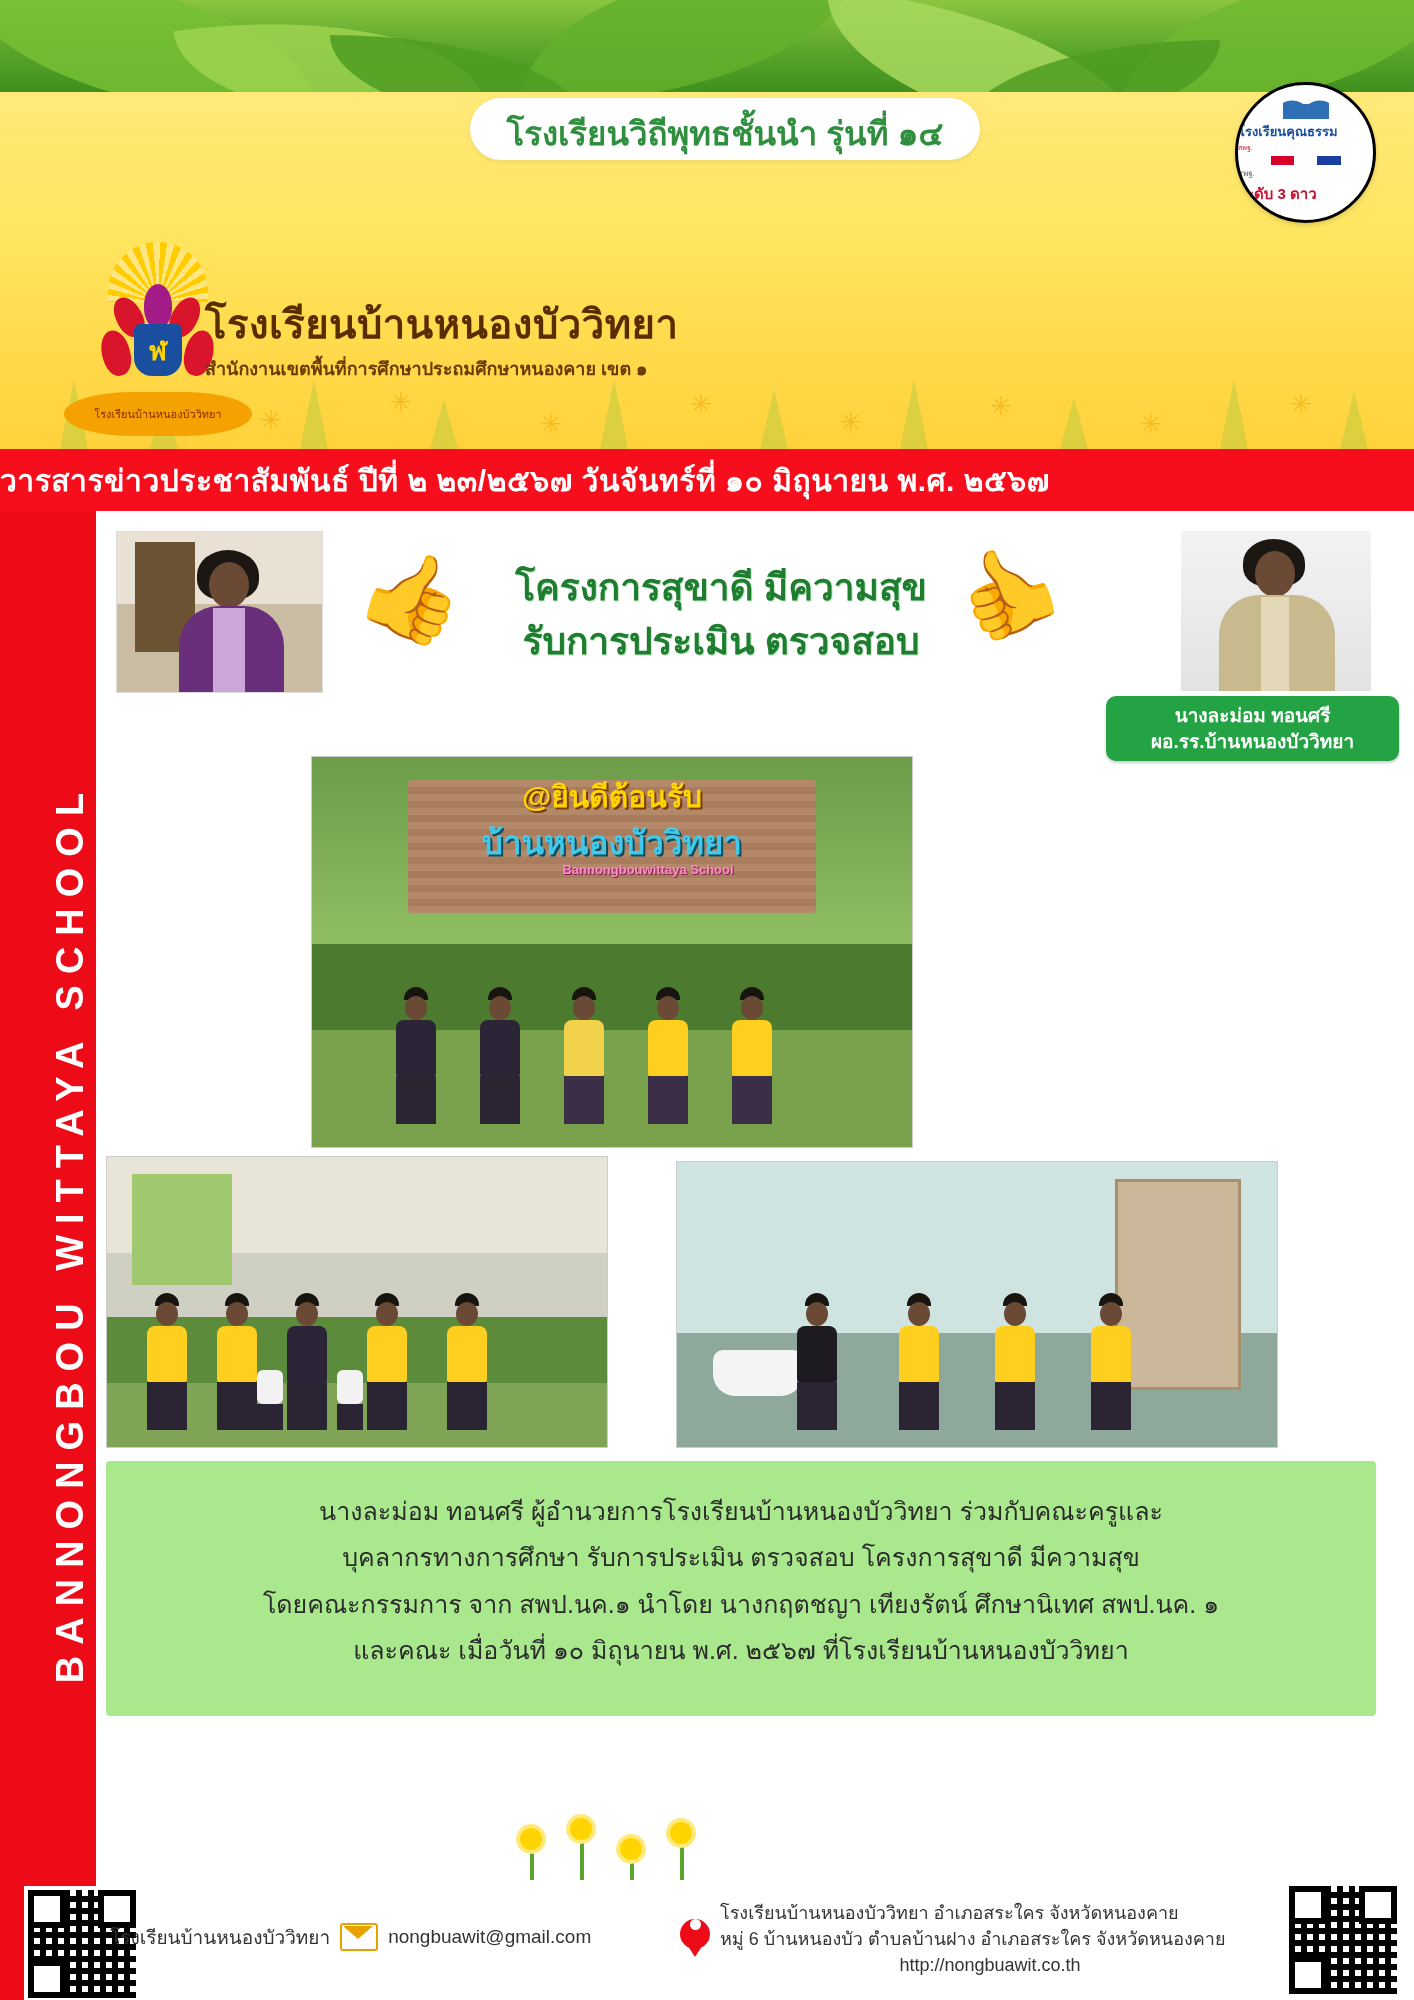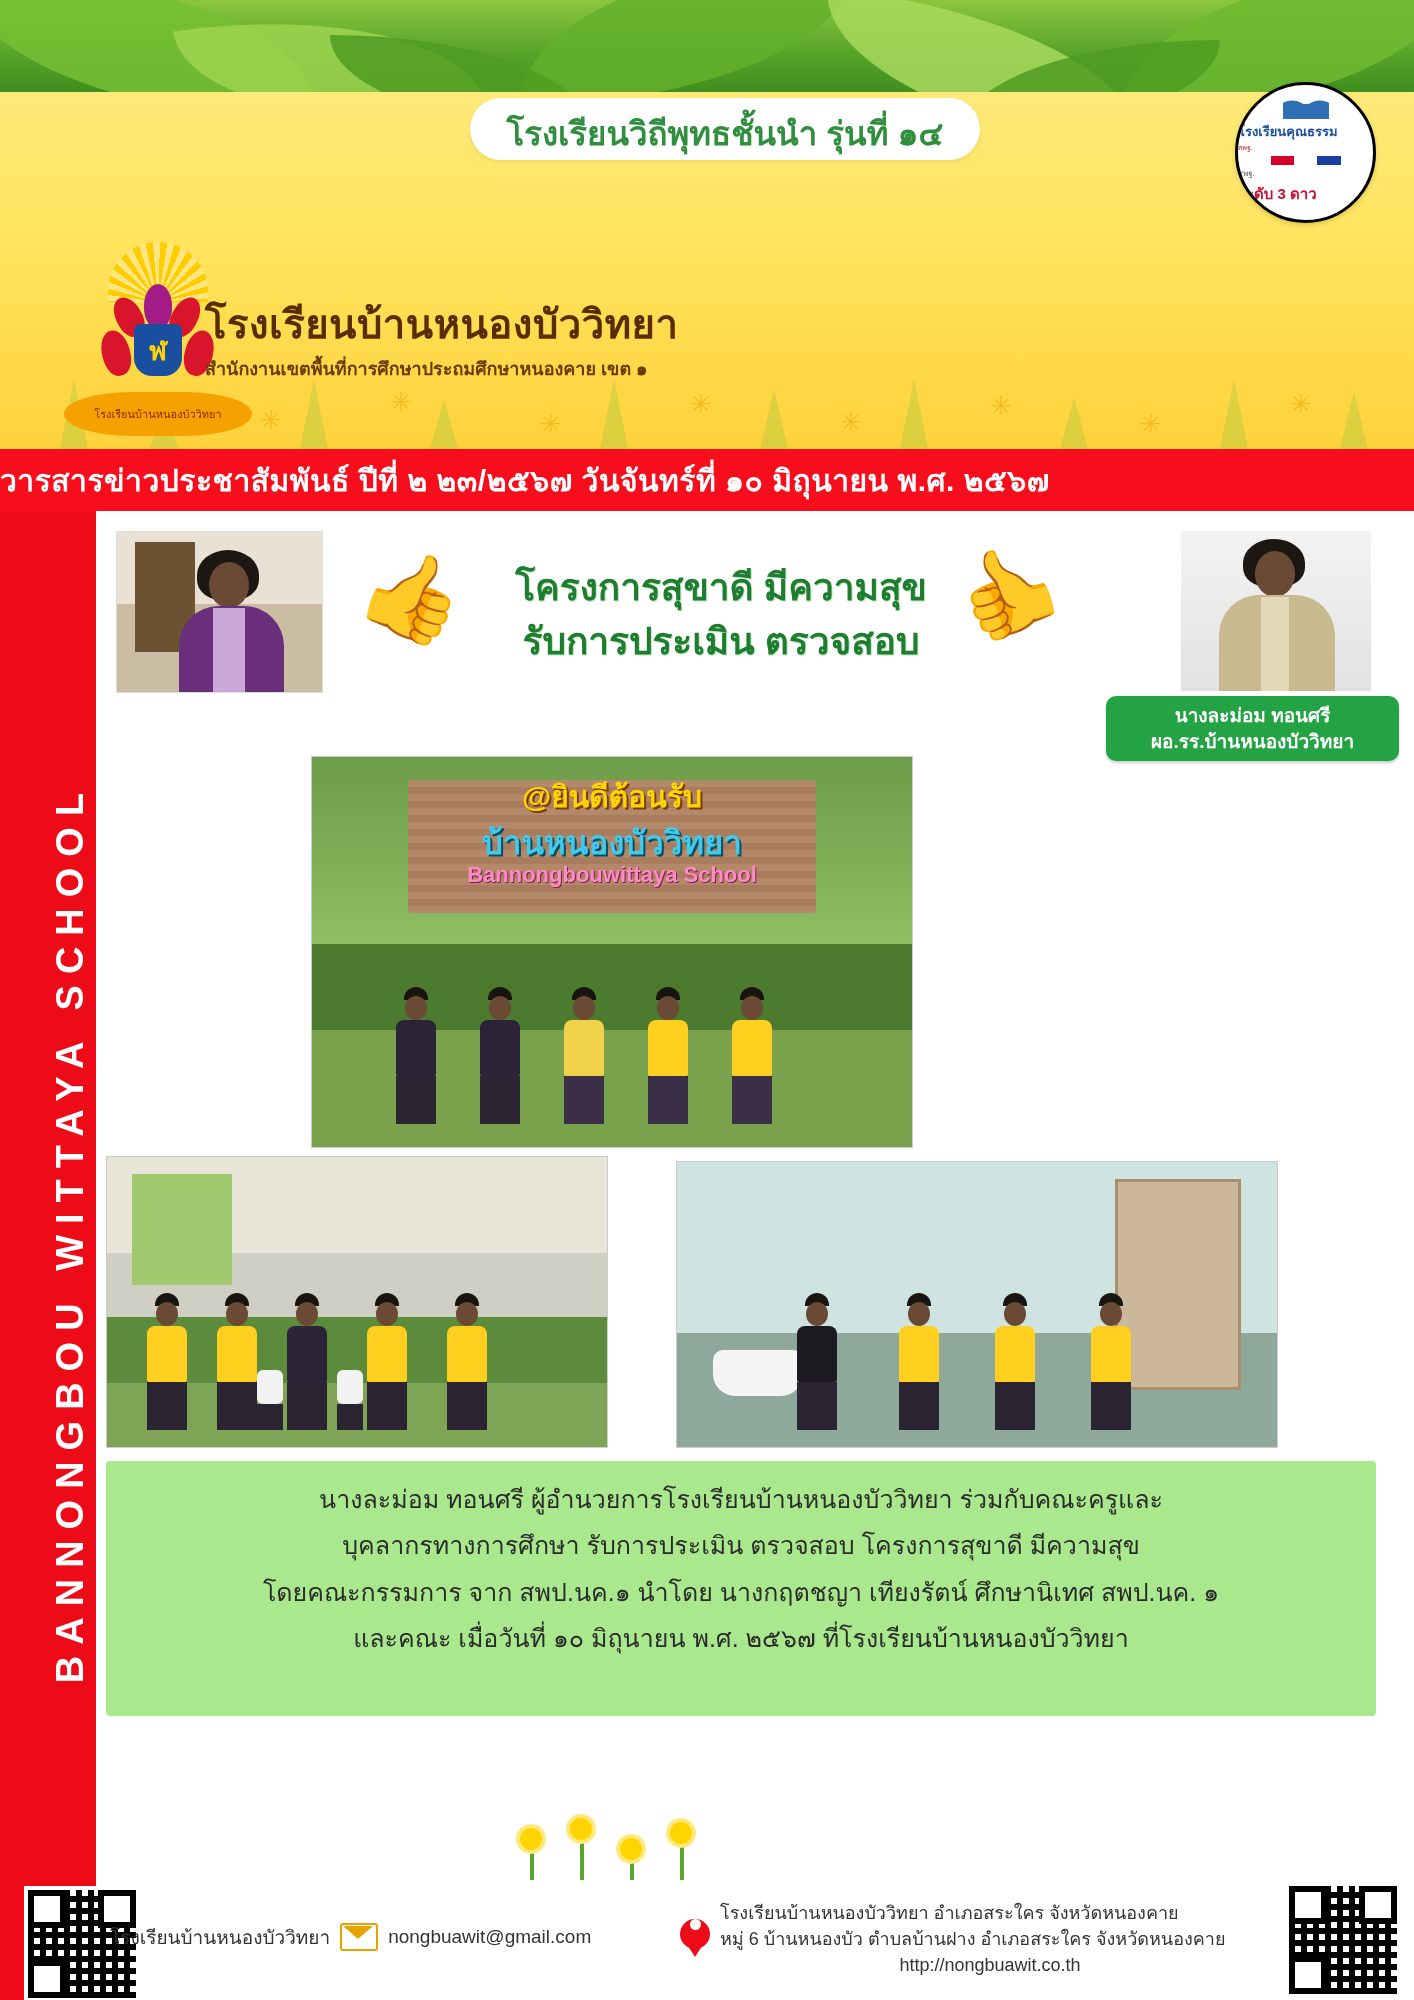--- a/index.html
+++ b/index.html
@@ -176,37 +176,37 @@
   .ph-sky{position:absolute;left:0;top:0;width:100%;height:48%;background:linear-gradient(180deg,#6d9c4a,#8fbe62);}
   .ph-ground{position:absolute;left:0;bottom:0;width:100%;height:30%;background:#7aa24d;}
   .ph-wall{position:absolute;left:0;top:0;width:100%;height:55%;background:#b89b6f;}
   .sign-board{
     position:absolute;left:16%;top:6%;width:68%;height:34%;
     background:repeating-linear-gradient(180deg,#b4896a 0 7px,#a87c5d 7px 14px);
     border-radius:4px;
   }
   .sign-t1{position:absolute;left:0;top:4%;width:100%;text-align:center;color:#ffd400;font-size:30px;font-weight:bold;text-shadow:2px 2px 0 #7a3c00;}
   .sign-t2{position:absolute;left:0;top:15%;width:100%;text-align:center;color:#42c8e8;font-size:33px;font-weight:bold;text-shadow:2px 2px 0 #064d63;}
-  .sign-t3{position:absolute;left:0;top:27%;width:100%;text-align:center;color:#ff8ac4;font-size:22px;font-weight:bold;text-shadow:1px 1px 0 #7a1f4f;}
+  .sign-t3{position:absolute;left:0;top:27%;width:100%;text-align:center;color:#ff8ac4;font-size:13px;font-weight:bold;text-shadow:1px 1px 0 #7a1f4f;padding-left:36px;}
   .person{position:absolute;bottom:6%;}
   .p-head{width:22px;height:24px;border-radius:50%;background:#6b4a35;margin:0 auto;}
   .p-hair{width:24px;height:13px;border-radius:12px 12px 0 0;background:#181410;margin:0 auto -4px;}
   .p-top{width:40px;height:56px;border-radius:8px 8px 2px 2px;}
   .p-leg{width:40px;height:48px;background:#2a2433;}
   .p-kid-top{width:26px;height:34px;background:#f2f2f2;border-radius:6px;}
   .p-kid-leg{width:26px;height:26px;background:#2a2433;}
   .bathroom-wall{position:absolute;left:0;top:0;width:100%;height:100%;background:linear-gradient(180deg,#cfe3e0 0 60%, #8fa89c 60% 100%);}
   .sink{position:absolute;left:6%;bottom:18%;width:90px;height:46px;background:#f4f4f4;border-radius:10px 10px 22px 22px;}
   .door{position:absolute;right:6%;top:6%;width:120px;height:72%;background:#cbb79a;border:3px solid #a8906f;}
 
   
   .greenbox{
     position:absolute;left:10px;top:950px;width:1270px;height:255px;
     background:#a9e88c;border:2px solid #a9e88c;border-radius:4px;
-    padding:18px 24px;box-sizing:border-box;
+    padding:30px 24px;box-sizing:border-box;
   }
   .greenbox p{
     margin:0 0 10px 0;color:#2b2b2b;font-size:25px;line-height:1.45;text-align:center;
   }
 
   
   .footer{
     position:absolute;left:0;top:1880px;width:1414px;height:120px;background:#ffffff;
   }
   .foot-redstripe{position:absolute;left:0;top:0;width:96px;height:120px;background:#ee0b18;}

